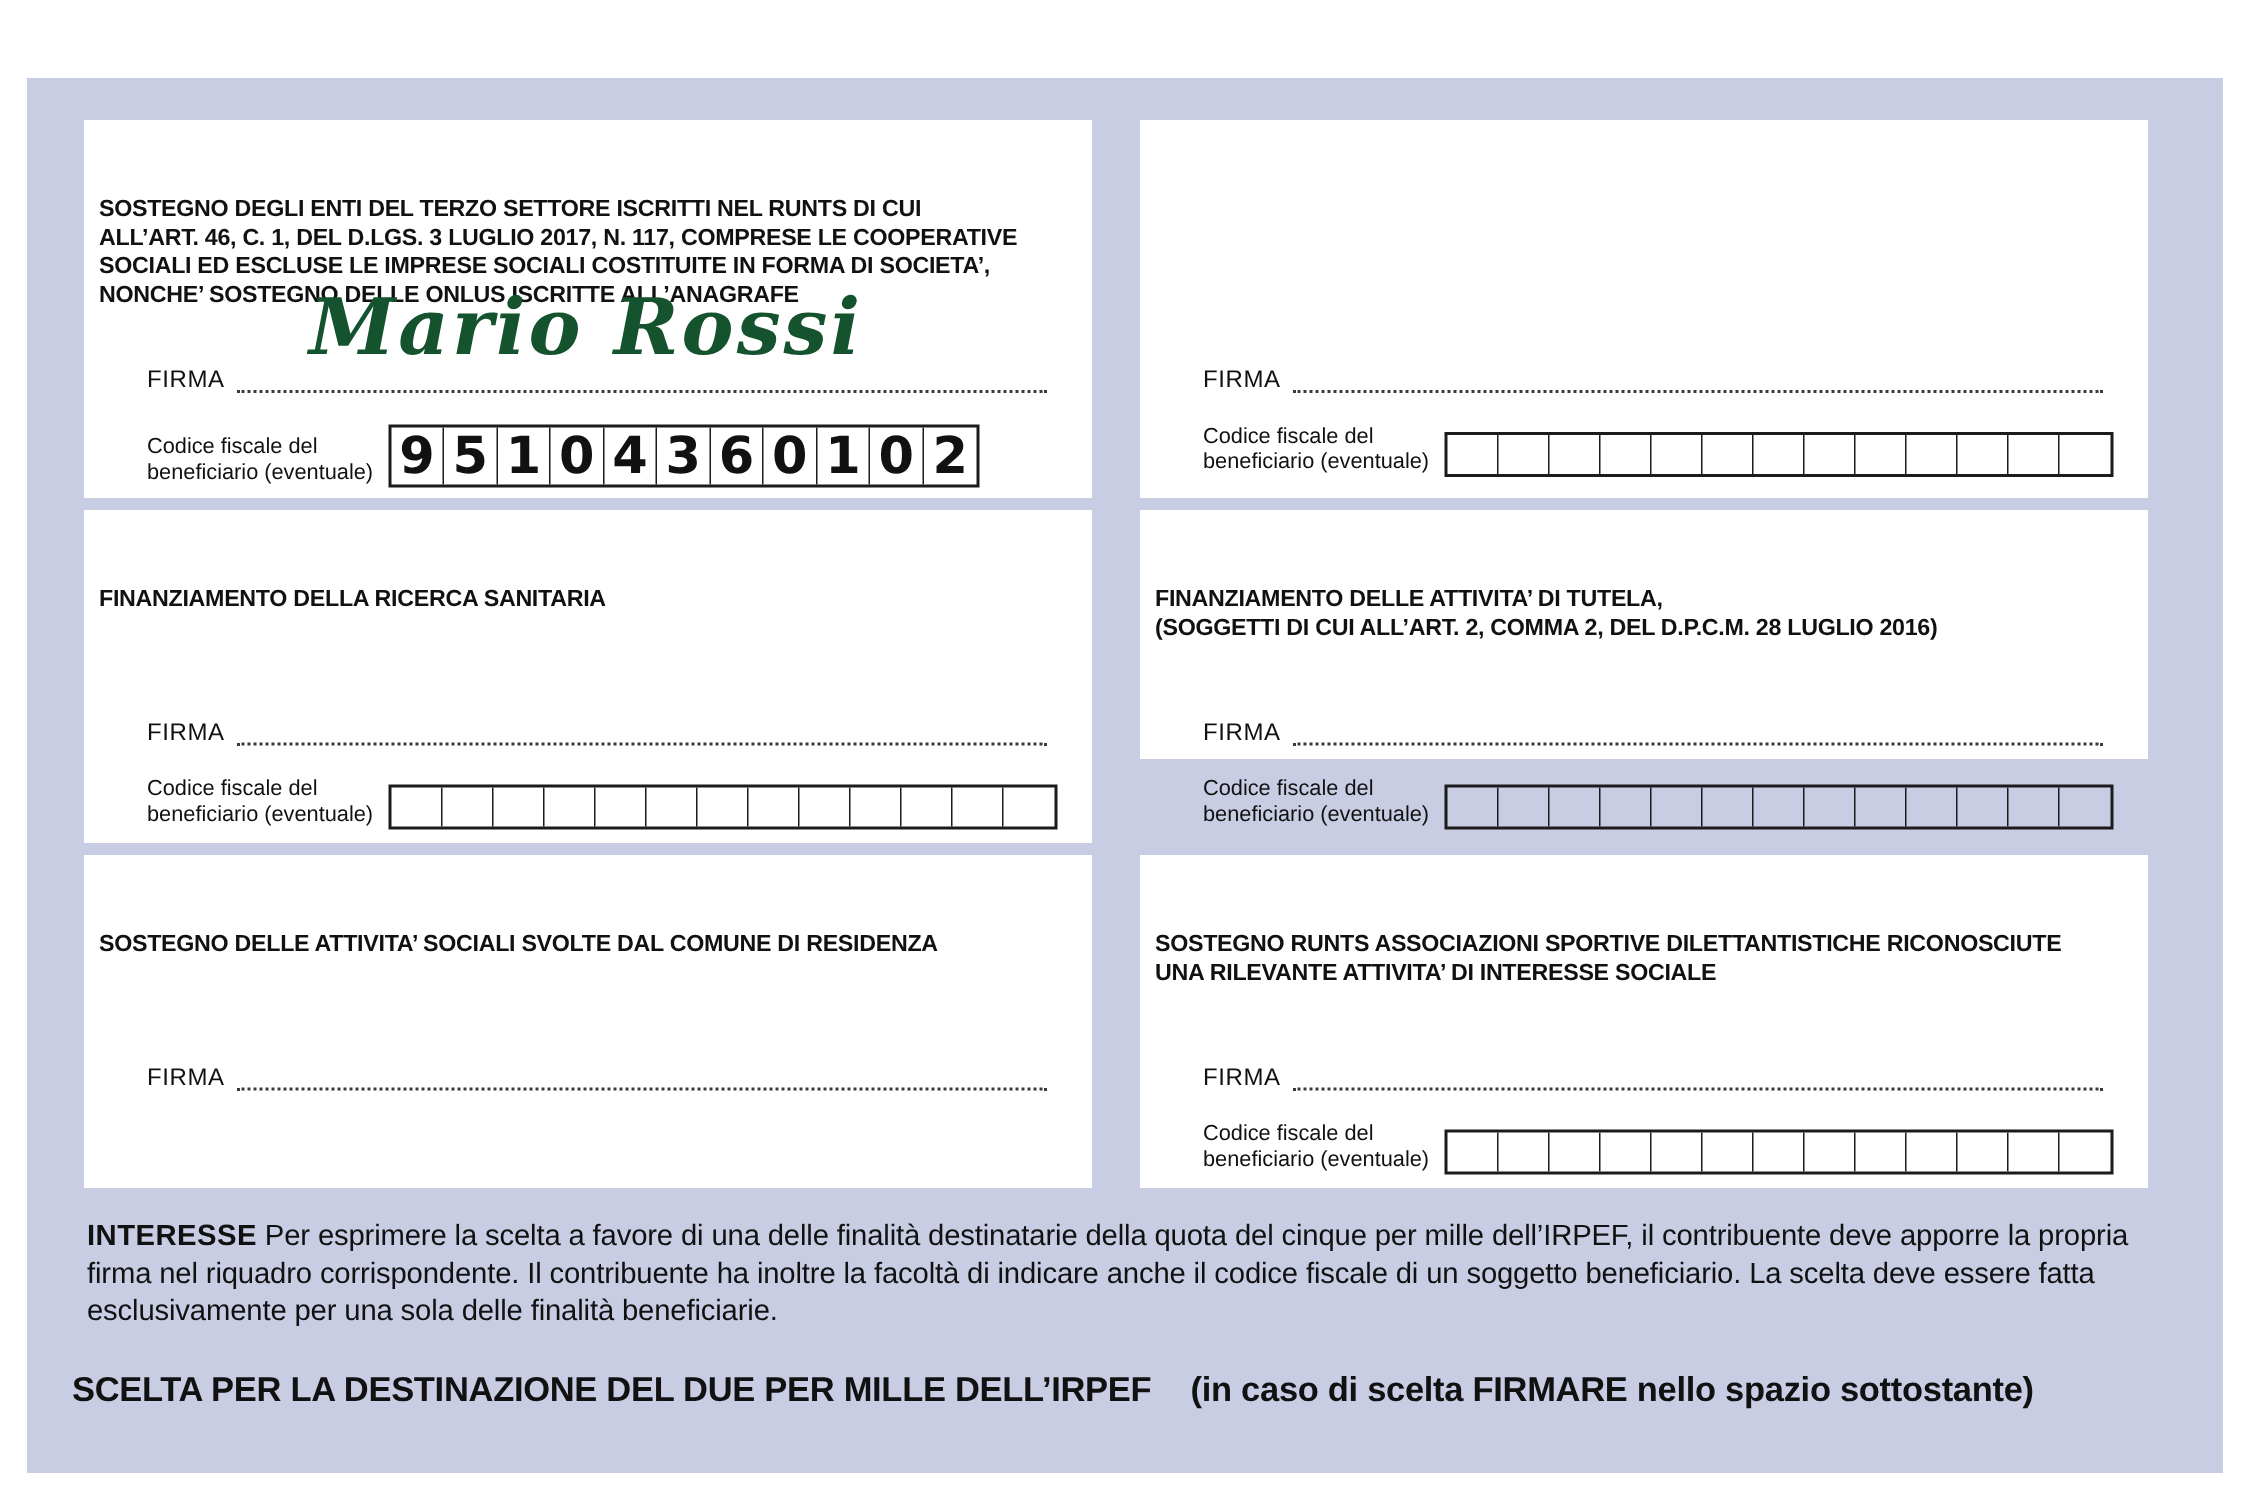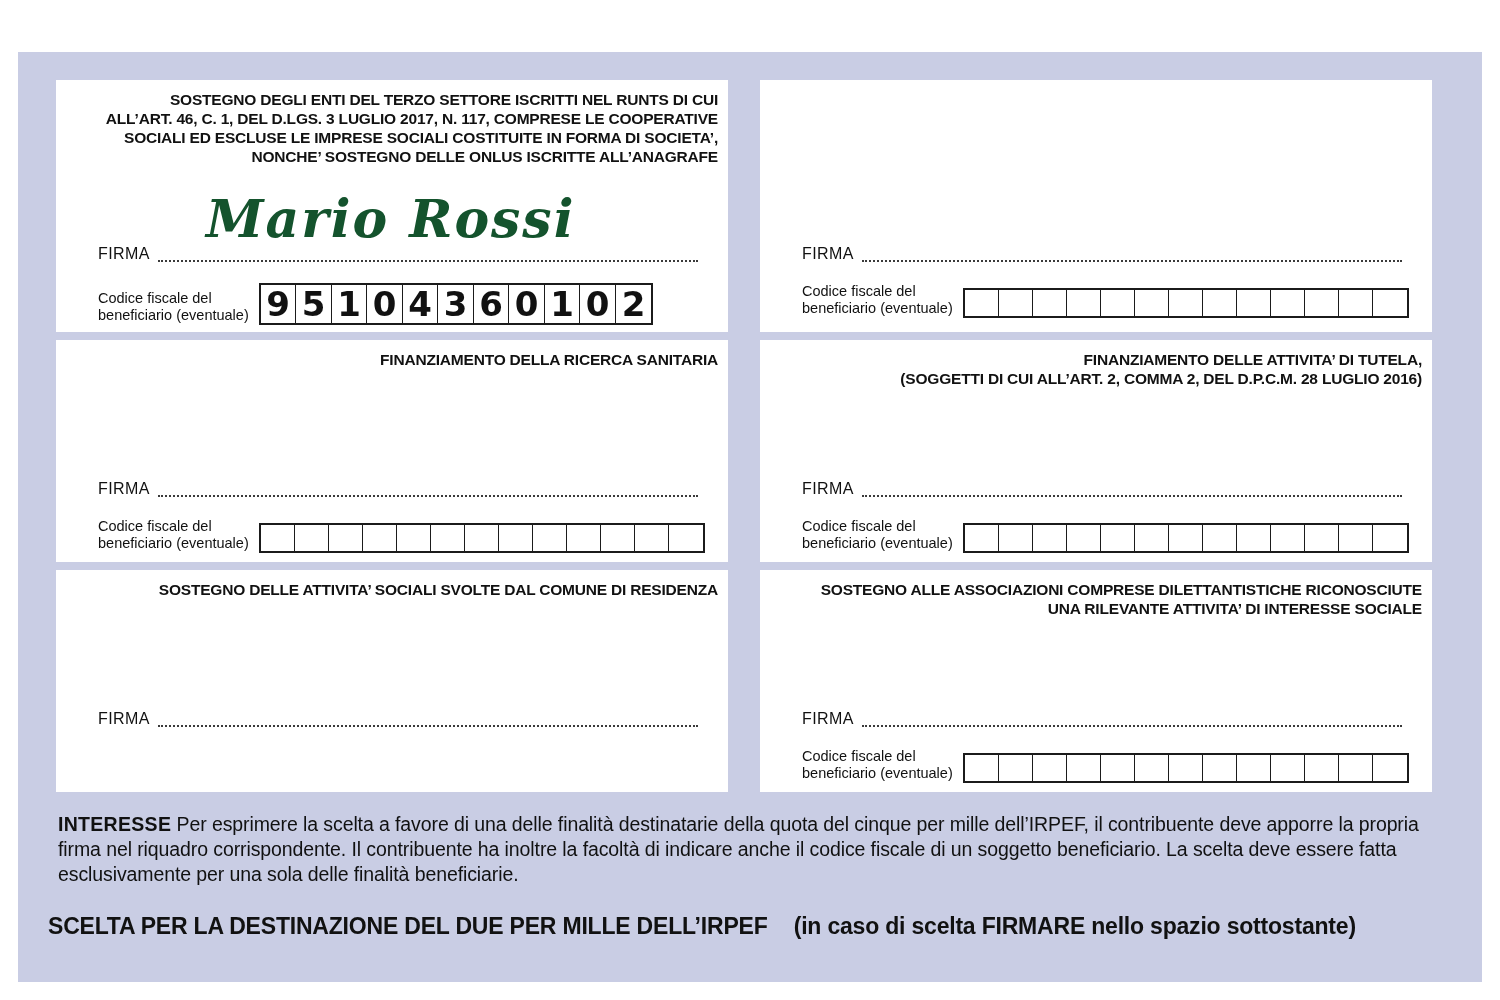--- a/index.html
+++ b/index.html
@@ -48,26 +48,27 @@
     box-sizing: border-box;
   }
 
   
   .box {
     position: absolute;
     background: #ffffff;
     box-sizing: border-box;
   }
   .box-title {
-    text-align: right;
+    text-align: left;
     font-weight: bold;
     font-size: 15.5px;
     line-height: 19px;
     letter-spacing: -0.2px;
-    padding: 10px 10px 0 10px;
+    padding: 10px 22px 0 10px;
+    margin-top: 40px;
   }
 
   
   .firma-row {
     position: absolute;
     display: flex;
     align-items: center;
   }
   .firma-label {
     font-size: 16px;
@@ -271,21 +272,21 @@
             <span class="cf-cell"></span>
             <span class="cf-cell"></span>
             <span class="cf-cell"></span>
             <span class="cf-cell"></span>
             <span class="cf-cell"></span>
             <span class="cf-cell"></span>
         </span>
       </div>
     </div>
 
-    <div class="box" style="left:742px; top:288px; width:672px; height:222px;">
+    <div class="box" style="left:742px; top:288px; width:672px; height:166px;">
       <div class="box-title">
         <div>FINANZIAMENTO DELLE ATTIVITA’ DI TUTELA,</div>
         <div>(SOGGETTI DI CUI ALL’ART. 2, COMMA 2, DEL D.P.C.M. 28 LUGLIO 2016)</div>
       </div>
 
       <div class="firma-row" style="left:42px; top:140px; width:600px;">
         <span class="firma-label">FIRMA</span>
         <span class="dotline"></span>
       </div>
 
@@ -318,21 +319,21 @@
       </div>
 
       <div class="firma-row" style="left:42px; top:140px; width:600px;">
         <span class="firma-label">FIRMA</span>
         <span class="dotline"></span>
       </div>
     </div>
 
     <div class="box" style="left:742px; top:518px; width:672px; height:222px;">
       <div class="box-title">
-        <div>SOSTEGNO ALLE ASSOCIAZIONI COMPRESE DILETTANTISTICHE RICONOSCIUTE</div>
+        <div>SOSTEGNO RUNTS ASSOCIAZIONI SPORTIVE DILETTANTISTICHE RICONOSCIUTE</div>
         <div>UNA RILEVANTE ATTIVITA’ DI INTERESSE SOCIALE</div>
       </div>
 
       <div class="firma-row" style="left:42px; top:140px; width:600px;">
         <span class="firma-label">FIRMA</span>
         <span class="dotline"></span>
       </div>
 
       <div class="cf-row" style="left:42px; top:178px;">
         <span class="cf-label">

